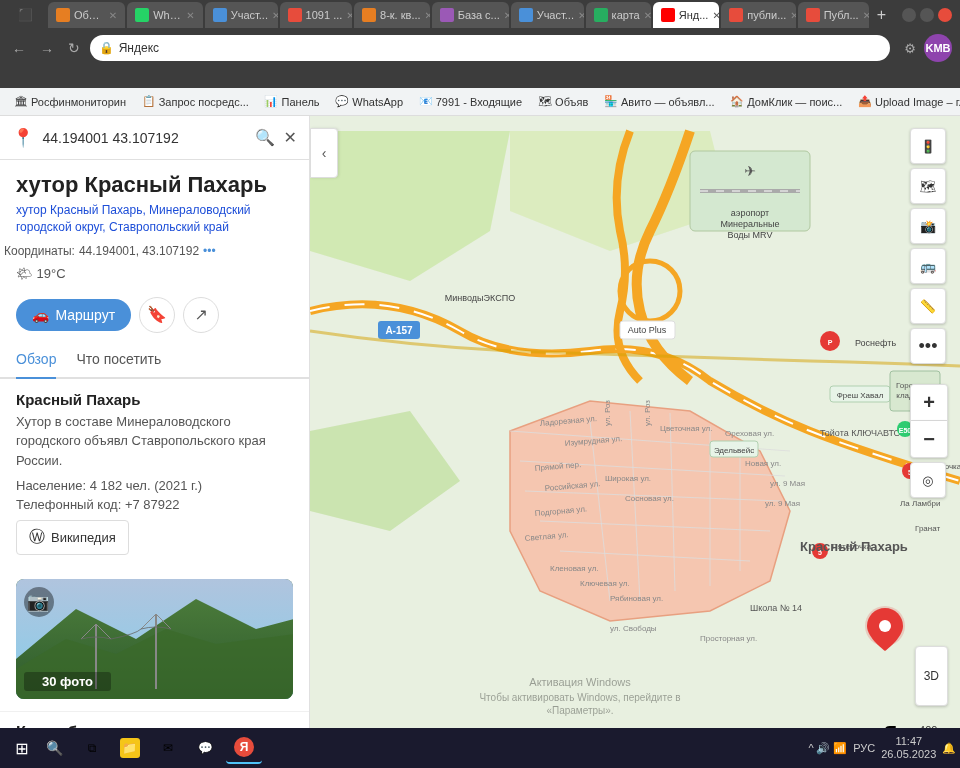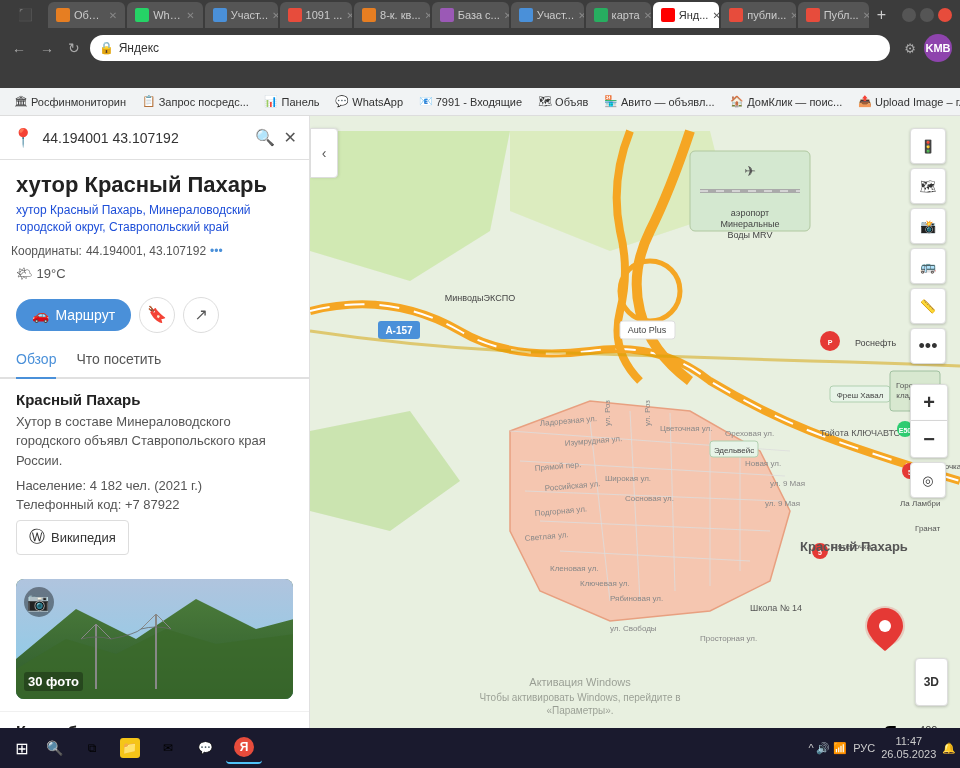--- a/index.html
+++ b/index.html
@@ -45,21 +45,21 @@
     .taskbar-time { text-align: center; line-height: 1.2; }
     .taskbar-sys { display: flex; align-items: center; gap: 6px; font-size: 11px; color: #ccc; }
 
     
     .left-panel { width: 310px; min-width: 310px; background: #fff; overflow-y: auto; border-right: 1px solid #e0e0e0; position: relative; }
     .search-icon-btn { background: none; border: none; cursor: pointer; color: #555; font-size: 16px; }
     .close-btn { background: none; border: none; cursor: pointer; color: #555; font-size: 16px; }
 
     .place-title { font-size: 22px; font-weight: bold; color: #222; padding: 12px 16px 4px; }
     .place-subtitle { font-size: 12px; color: #1d4ed8; padding: 0 16px 4px; line-height: 1.4; }
-    .coords-row { display: flex; padding: 4px 11px; font-size: 12px; color: #555; gap: 4px; }
+    .coords-row { display: flex; padding: 4px 4px; font-size: 12px; color: #555; gap: 4px; }
     .coords-more { color: #4a90d9; cursor: pointer; font-size: 12px; }
     .weather-row { display: flex; align-items: center; padding: 4px 16px 8px; font-size: 13px; color: #555; gap: 4px; }
 
     .action-buttons { display: flex; align-items: center; padding: 8px 16px; gap: 8px; }
     .btn-route { background: #4a90d9; color: #fff; border: none; border-radius: 20px; padding: 8px 16px; font-size: 14px; cursor: pointer; display: flex; align-items: center; gap: 6px; }
     .btn-bookmark { background: none; border: 1px solid #ddd; border-radius: 50%; width: 36px; height: 36px; display: flex; align-items: center; justify-content: center; cursor: pointer; font-size: 16px; color: #555; }
     .btn-share { background: none; border: 1px solid #ddd; border-radius: 50%; width: 36px; height: 36px; display: flex; align-items: center; justify-content: center; cursor: pointer; font-size: 16px; color: #555; }
 
     .tabs-row { display: flex; border-bottom: 2px solid #e0e0e0; padding: 0 16px; }
     .tab-btn { padding: 10px 0; margin-right: 20px; font-size: 14px; color: #555; cursor: pointer; border: none; background: none; text-align: right; }
@@ -70,21 +70,21 @@
     .info-desc { font-size: 13px; color: #555; line-height: 1.5; margin-bottom: 8px; }
     .info-row { font-size: 13px; color: #555; margin-bottom: 4px; }
     .phone-row { font-size: 13px; color: #555; margin-bottom: 8px; }
 
     .wiki-btn { display: inline-flex; align-items: center; gap: 6px; padding: 6px 12px; border: 1px solid #ddd; border-radius: 4px; font-size: 13px; color: #333; cursor: pointer; background: #fff; }
     .wiki-icon { font-size: 16px; }
 
     .photo-block { margin: 12px 16px; position: relative; border-radius: 8px; overflow: hidden; cursor: pointer; }
     .photo-placeholder { width: 100%; height: 120px; background: linear-gradient(135deg, #4a7a4a 0%, #2d5a2d 30%, #6a8a6a 60%, #3a6a3a 100%); display: flex; align-items: flex-end; }
     .photo-camera-icon { position: absolute; top: 8px; left: 8px; color: #fff; font-size: 18px; background: rgba(0,0,0,0.4); border-radius: 50%; width: 30px; height: 30px; display: flex; align-items: center; justify-content: center; }
-    .photo-count { position: absolute; bottom: 8px; left: 8px; color: #fff; font-size: 13px; font-weight: bold; background: rgba(0,0,0,0.3); padding: 2px 4px; border-radius: 3px; }
+    .photo-count { position: absolute; bottom: 8px; left: 8px; color: #fff; font-size: 13px; font-weight: bold; background: rgba(0,0,0,0.3); padding: 2px 18px; border-radius: 3px; }
 
     .how-to-get { padding: 12px 16px; border-top: 1px solid #f0f0f0; }
     .how-to-title { font-size: 16px; font-weight: bold; color: #222; margin-bottom: 8px; }
     .taxi-row { display: flex; align-items: center; gap: 8px; font-size: 13px; color: #4a90d9; cursor: pointer; }
     .taxi-icon { width: 24px; height: 16px; background: #f5c518; border-radius: 3px; display: flex; align-items: center; justify-content: center; font-size: 10px; font-weight: bold; color: #333; }
 
     
     .map-area { flex: 1; position: relative; overflow: hidden; background: #e8f0e0; }
     .map-svg { width: 100%; height: 100%; }
 
@@ -101,21 +101,21 @@
 
     .map-scale { position: absolute; bottom: 30px; right: 12px; display: flex; align-items: center; gap: 4px; font-size: 11px; color: #333; }
     .scale-bar { width: 60px; height: 4px; background: #333; border-radius: 1px; }
 
     .yandex-logo { position: absolute; bottom: 8px; right: 12px; font-size: 18px; font-weight: bold; color: #f00; }
     .yandex-logo span { color: #000; }
 
     .map-bottom-bar { position: absolute; bottom: 8px; left: 0; right: 0; display: flex; align-items: center; justify-content: center; font-size: 11px; color: #555; gap: 8px; }
     .map-link { color: #4a90d9; cursor: pointer; text-decoration: none; }
 
-    .map-3d-btn { position: absolute; right: 12px; bottom: 60px; background: #fff; border: 1px solid #ddd; border-radius: 4px; padding: 16px 8px; font-size: 12px; font-weight: bold; cursor: pointer; color: #333; box-shadow: 0 1px 3px rgba(0,0,0,0.2); }
+    .map-3d-btn { position: absolute; right: 12px; bottom: 60px; background: #fff; border: 1px solid #ddd; border-radius: 4px; padding: 22px 8px; font-size: 12px; font-weight: normal; cursor: pointer; color: #333; box-shadow: 0 1px 3px rgba(0,0,0,0.2); }
 
     .map-expand-btn { position: absolute; top: 12px; left: 0; width: 28px; height: 50px; background: #fff; border: 1px solid #ddd; border-radius: 0 4px 4px 0; display: flex; align-items: center; justify-content: center; cursor: pointer; font-size: 14px; color: #555; box-shadow: 1px 0 3px rgba(0,0,0,0.1); }
 
     
     .search-coords { display: flex; align-items: center; gap: 8px; padding: 0 12px; height: 44px; border-bottom: 1px solid #e0e0e0; }
     .search-coord-text { font-size: 14px; color: #333; flex: 1; }
   </style>
 </head>
 <body>
 

